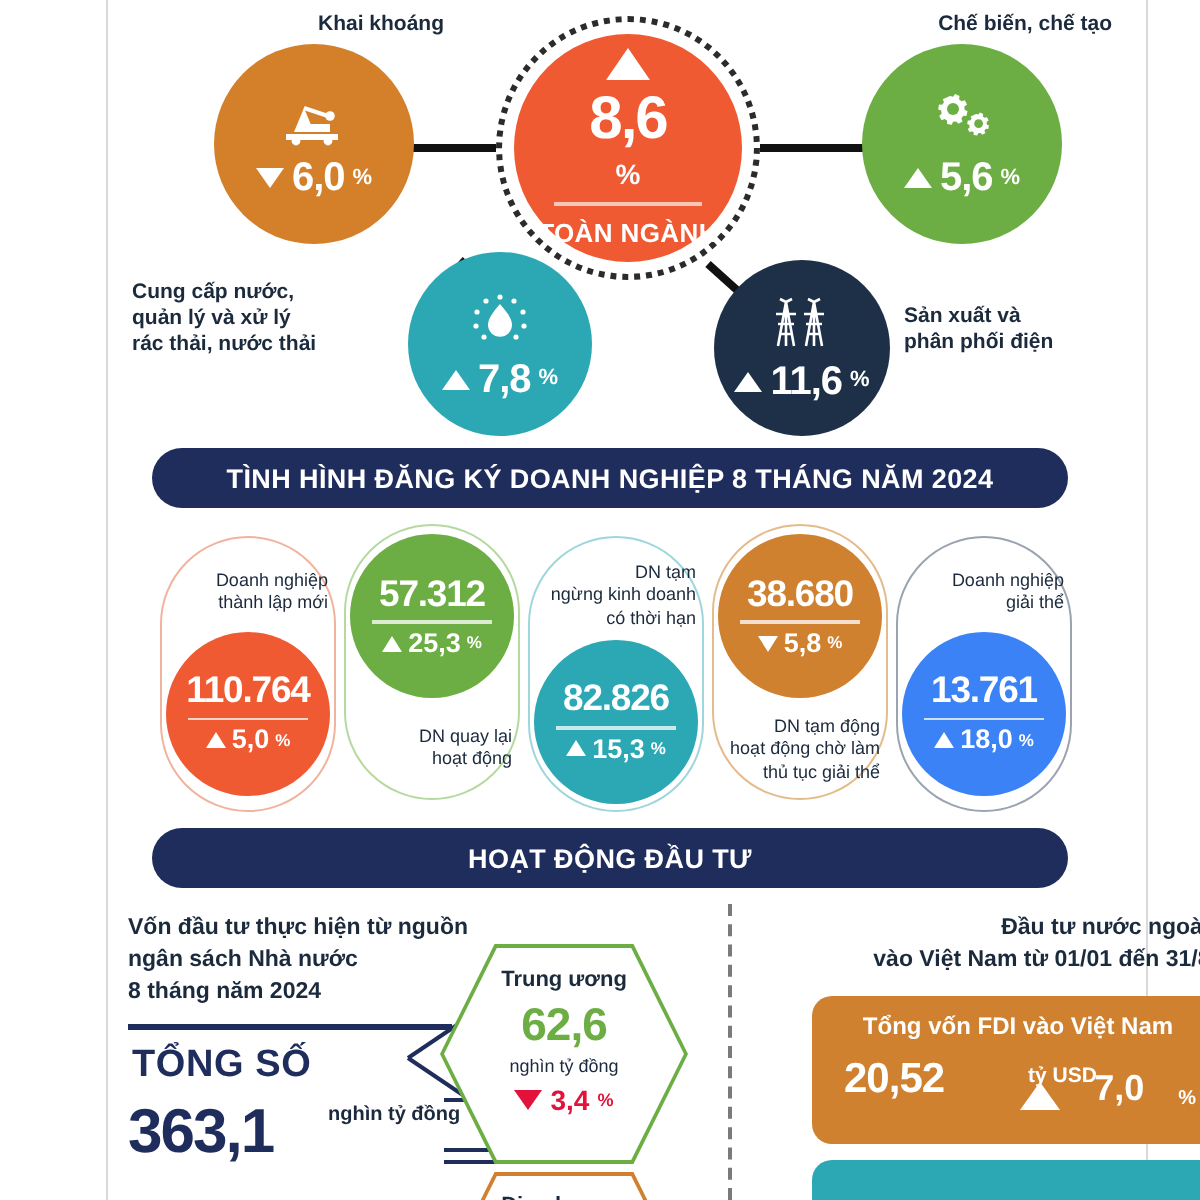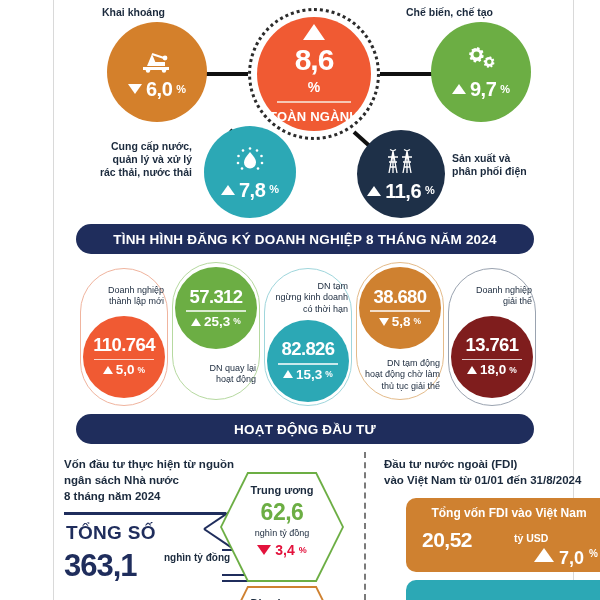--- a/index.html
+++ b/index.html
@@ -8,21 +8,21 @@
     width:600px;height:600px;overflow:hidden;
     background:#ffffff;
     font-family:"Liberation Sans","DejaVu Sans",sans-serif;
     color:#1b2a3d;
     position:relative;
   }
   #page{position:absolute;inset:0;background:#fff;}
   .frame-left{position:absolute;left:53px;top:0;width:1px;height:600px;background:#d9d9d9;}
   .frame-right{position:absolute;left:573px;top:0;width:1px;height:600px;background:#d9d9d9;}
   .circle{border-radius:50%;display:flex;flex-direction:column;align-items:center;justify-content:center;}
-  .ctr{text-align:left;}
+  .ctr{text-align:right;}
 
   .tri{display:inline-block;width:0;height:0;vertical-align:-1px;}
   .tri-up{border-left:7px solid transparent;border-right:7px solid transparent;border-bottom:10px solid currentColor;}
   .tri-dn{border-left:7px solid transparent;border-right:7px solid transparent;border-top:10px solid currentColor;}
   .tri-sm.tri-up{border-left-width:5px;border-right-width:5px;border-bottom-width:8px;}
   .tri-sm.tri-dn{border-left-width:5px;border-right-width:5px;border-top-width:8px;}
 
   
   #sec1{position:absolute;left:54px;top:0;width:519px;height:218px;}
 
@@ -82,21 +82,21 @@
           clip-path:polygon(22% 0%,78% 0%,100% 50%,78% 100%,22% 100%,0% 50%);
           display:flex;flex-direction:column;align-items:center;justify-content:flex-start;}
 
   .hexline{position:absolute;background:#1f2d5c;height:2px;}
 
   .fdicard{position:absolute;border-radius:10px;color:#fff;}
   #fdi1{left:352px;top:46px;width:206px;height:74px;background:#cf8130;}
   #fdi1 .t{position:absolute;left:0;right:0;top:8px;text-align:center;font-size:12px;font-weight:bold;}
   #fdi1 .v{position:absolute;left:16px;top:30px;font-size:21px;font-weight:bold;letter-spacing:-0.5px;}
   #fdi1 .u{position:absolute;left:108px;top:34px;font-size:10.5px;font-weight:bold;}
-  #fdi1 .p{position:absolute;right:14px;top:50px;display:flex;align-items:flex-start;gap:5px;font-weight:bold;}
+  #fdi1 .p{position:absolute;right:14px;top:36px;display:flex;align-items:flex-end;gap:17px;font-weight:bold;}
   #fdi1 .pn{font-size:18px;}
   #fdi1 .ps{font-size:10px;}
   #fdi2{left:352px;top:128px;width:206px;height:30px;background:#2ca8b5;border-radius:10px 10px 0 0;}
 </style>
 </head>
 <body>
 
 <div id="page">
 
   <div class="frame-left"></div>
@@ -143,26 +143,26 @@
       <svg width="40" height="28" viewBox="0 0 40 28">
         <g fill="#fff">
           <path d="M14 3l1.6.4.9-1.4 2.3 1-.3 1.6 1.3 1 1.6-.5 1.1 2.2-1.3 1 .1 1.6 1.5.7-.6 2.4-1.6-.1-.9 1.3.6 1.5-2.1 1.2-1.1-1.2-1.6.2-.6 1.5-2.4-.4.1-1.6-1.3-.9-1.5.6-1.2-2.1 1.2-1.1-.2-1.6-1.5-.6.4-2.4 1.6.1.9-1.3-.6-1.5z"></path>
           <circle cx="15.5" cy="9.5" r="3" fill="#6cae44"></circle>
           <path d="M27 12l1.2.3.7-1 1.7.7-.2 1.2.9.7 1.2-.3.8 1.6-1 .8.1 1.2 1.1.5-.4 1.8-1.2-.1-.7 1 .5 1.1-1.6.9-.8-.9-1.2.1-.5 1.2-1.8-.3.1-1.2-1-.7-1.1.5-.9-1.6.9-.8-.1-1.2-1.1-.5.3-1.8 1.2.1.7-1-.5-1.1z"></path>
           <circle cx="28.3" cy="16.8" r="2.2" fill="#6cae44"></circle>
         </g>
       </svg>
       <div class="pctrow" style="margin-top:6px;">
         <span class="tri tri-up"></span>
-        <span class="pctnum">9,7</span>
+        <span class="pctnum">5,6</span>
         <span class="pctsign">%</span>
       </div>
     </div>
 
-    <div class="lbl" style="left:12px;top:140px;width:126px;text-align:right;">
+    <div class="lbl" style="left:12px;top:140px;width:126px;">
       <div>Cung cấp nước,</div>
       <div>quản lý và xử lý</div>
       <div>rác thải, nước thải</div>
     </div>
     <div class="icirc circle" style="left:150px;top:126px;width:92px;height:92px;background:#2ca8b5;">
       <svg width="34" height="30" viewBox="0 0 34 30">
         <g fill="#fff">
           <circle cx="17" cy="3.5" r="1.3"></circle>
             <circle cx="24" cy="5.5" r="1.3"></circle>
           <circle cx="28.5" cy="11" r="1.3"></circle>
@@ -269,21 +269,21 @@
         <div>hoạt động chờ làm</div>
         <div>thủ tục giải thể</div>
       </div>
     </div>
 
     <div class="pill" style="left:394px;top:6px;border-color:#9aa3b0;">
       <div class="txt" style="margin-top:16px;">
         <div>Doanh nghiệp</div>
         <div>giải thể</div>
       </div>
-      <div class="bub" style="background:#7f1d1d;margin-top:8px;">
+      <div class="bub" style="background:#3b82f6;margin-top:8px;">
         <div class="bignum">13.761</div>
         <div class="rule"></div>
         <div class="pct">
           <span class="tri tri-sm tri-up"></span>
           <span class="pctn">18,0</span>
           <span class="pcts">%</span>
         </div>
       </div>
     </div>
   </div>

